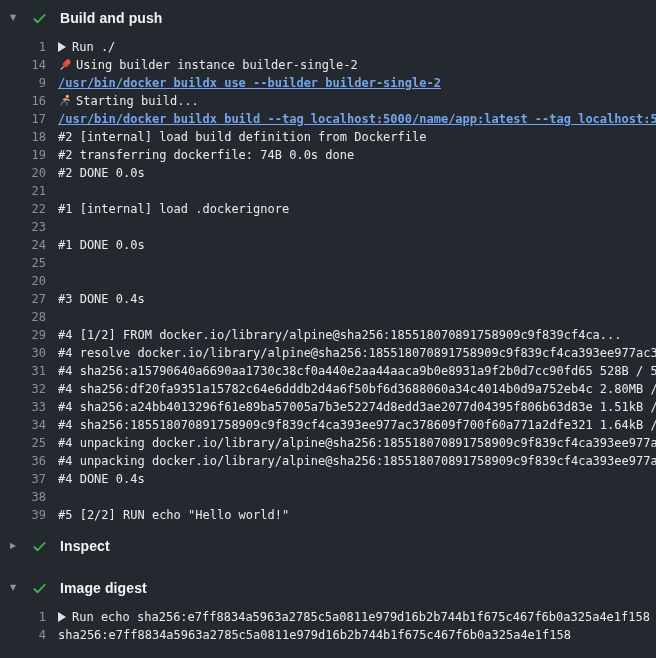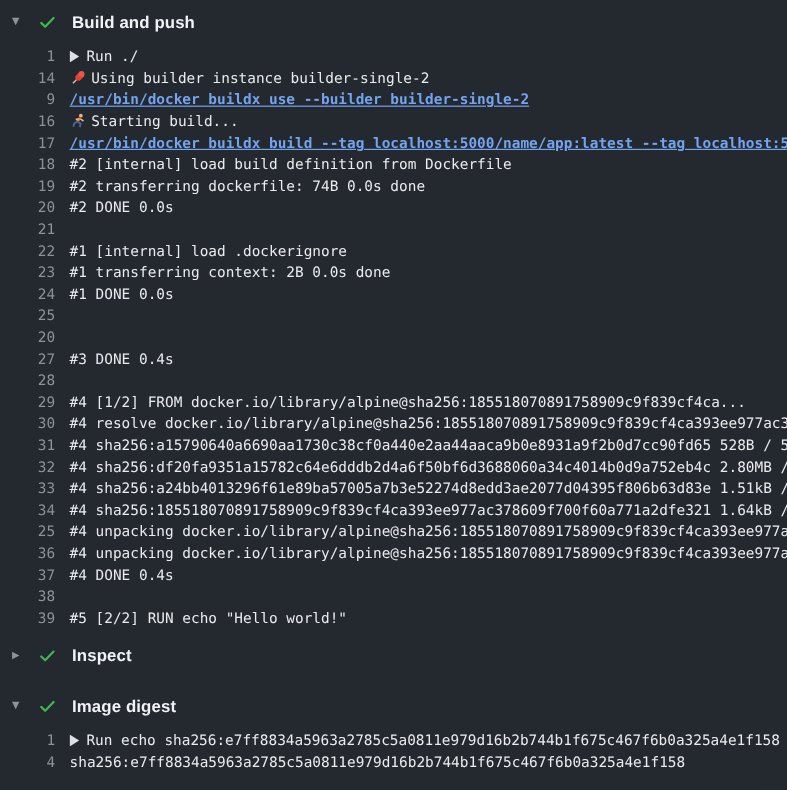--- a/index.html
+++ b/index.html
@@ -76,21 +76,21 @@
               <path d="M8.4 6 L5 6.8" stroke="#f2b279" stroke-width="1.6"></path>
               <path d="M6.8 8.8 L10 11.2 L9.3 14.6" stroke="#4b66a8" stroke-width="1.9" fill="none"></path>
               <path d="M6.6 9 L3.5 11 L2.6 14.2" stroke="#4b66a8" stroke-width="1.9" fill="none"></path>
             </svg></span>Starting build...</span></div>
       <div class="line"><span class="num">17</span><span class="txt cmd">/usr/bin/docker buildx build --tag localhost:5000/name/app:latest --tag localhost:5000/name/app</span></div>
       <div class="line"><span class="num">18</span><span class="txt">#2 [internal] load build definition from Dockerfile</span></div>
       <div class="line"><span class="num">19</span><span class="txt">#2 transferring dockerfile: 74B 0.0s done</span></div>
       <div class="line"><span class="num">20</span><span class="txt">#2 DONE 0.0s</span></div>
       <div class="line"><span class="num">21</span><span class="txt"></span></div>
       <div class="line"><span class="num">22</span><span class="txt">#1 [internal] load .dockerignore</span></div>
-      <div class="line"><span class="num">23</span><span class="txt">#1 transferring context: 2B 0.0s done</span></div>
+      <div class="line"><span class="num">23</span></div>
       <div class="line"><span class="num">24</span><span class="txt">#1 DONE 0.0s</span></div>
       <div class="line"><span class="num">25</span><span class="txt"></span></div>
       <div class="line"><span class="num">20</span></div>
       <div class="line"><span class="num">27</span><span class="txt">#3 DONE 0.4s</span></div>
       <div class="line"><span class="num">28</span><span class="txt"></span></div>
       <div class="line"><span class="num">29</span><span class="txt">#4 [1/2] FROM docker.io/library/alpine@sha256:185518070891758909c9f839cf4ca...</span></div>
       <div class="line"><span class="num">30</span><span class="txt">#4 resolve docker.io/library/alpine@sha256:185518070891758909c9f839cf4ca393ee977ac378609f700f60a771a2dfe321</span></div>
       <div class="line"><span class="num">31</span><span class="txt">#4 sha256:a15790640a6690aa1730c38cf0a440e2aa44aaca9b0e8931a9f2b0d7cc90fd65 528B / 528B</span></div>
       <div class="line"><span class="num">32</span><span class="txt">#4 sha256:df20fa9351a15782c64e6dddb2d4a6f50bf6d3688060a34c4014b0d9a752eb4c 2.80MB / 2.80MB</span></div>
       <div class="line"><span class="num">33</span><span class="txt">#4 sha256:a24bb4013296f61e89ba57005a7b3e52274d8edd3ae2077d04395f806b63d83e 1.51kB / 1.51kB</span></div>

